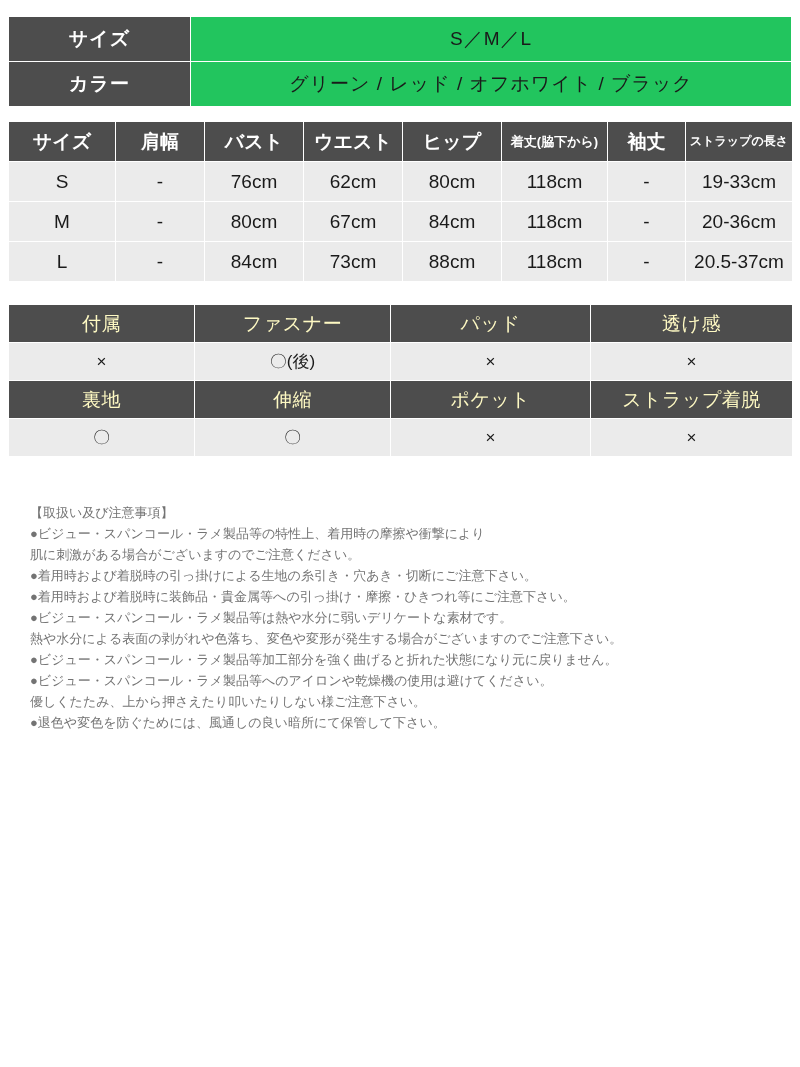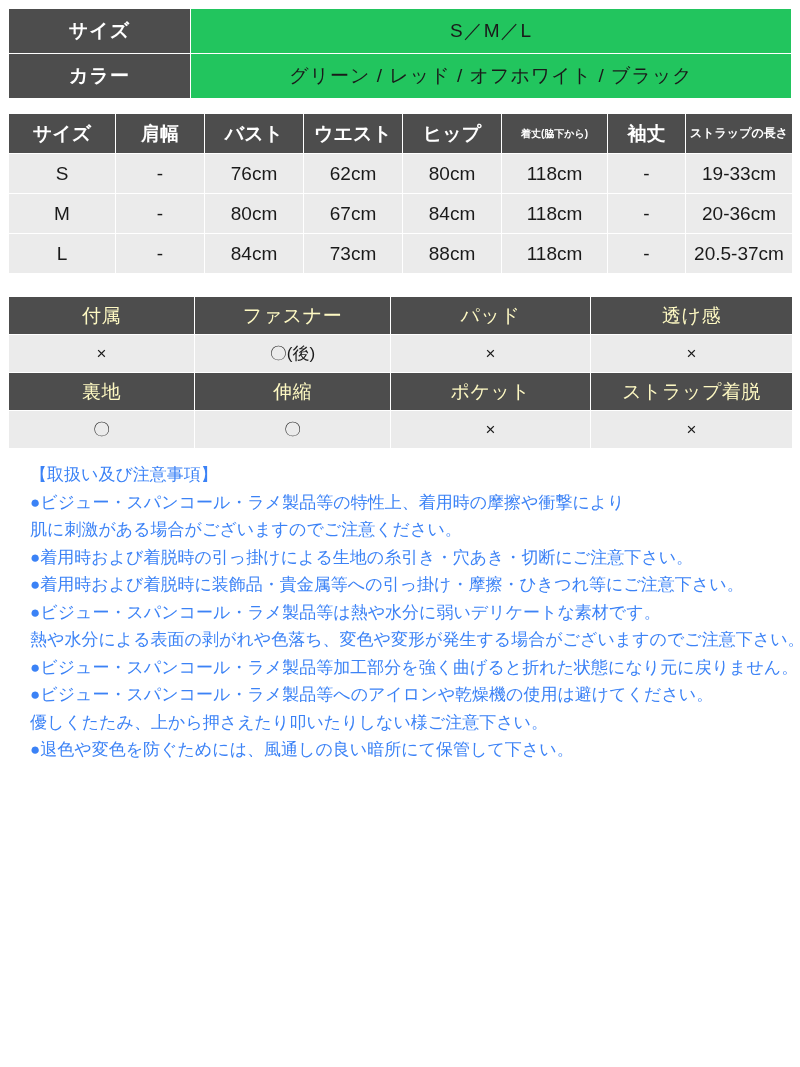--- a/index.html
+++ b/index.html
@@ -11,21 +11,21 @@
   body {
     width: 800px;
     height: 1067px;
     font-family: "Liberation Sans", "DejaVu Sans", sans-serif;
     color: #111111;
     position: relative;
     overflow: hidden;
   }
   .page {
     width: 800px;
-    padding: 8px 8px 0 8px;
+    padding: 16px 8px 0 8px;
   }
 
   table {
     border-collapse: collapse;
     width: 784px;
     table-layout: fixed;
   }
 
   
   .spec-table td {
@@ -56,21 +56,21 @@
     text-align: center;
     vertical-align: middle;
     height: 40px;
     font-size: 19px;
   }
   .meas-table th {
     background: #4d4d4d;
     color: #ffffff;
     font-weight: bold;
   }
-  .meas-table th.small { font-size: 10px; }
+  .meas-table th.small { font-size: 13px; }
   .meas-table th.xsmall { font-size: 12px; font-family: Liberation Serif, serif; }
   .meas-table td {
     background: #ebebeb;
     color: #1a1a1a;
   }
 
   
   .feat-table th, .feat-table td {
     border: 1px solid #ffffff;
     text-align: center;
@@ -85,25 +85,25 @@
     letter-spacing: 0.5px;
   }
   .feat-table td {
     background: #ebebeb;
     color: #1a1a1a;
     font-size: 17px;
   }
 
   
   .notes {
-    margin-top: 12px;
+    margin-top: 45px;
     padding-left: 22px;
-    font-size: 17px;
+    font-size: 13px;
     line-height: 1.62;
-    color: #3b82f6;
+    color: #737373;
   }
   .notes .line { white-space: pre; }
 </style>
 </head>
 <body>
 
 <div class="page">
 
   <table class="spec-table">
     <tbody>

